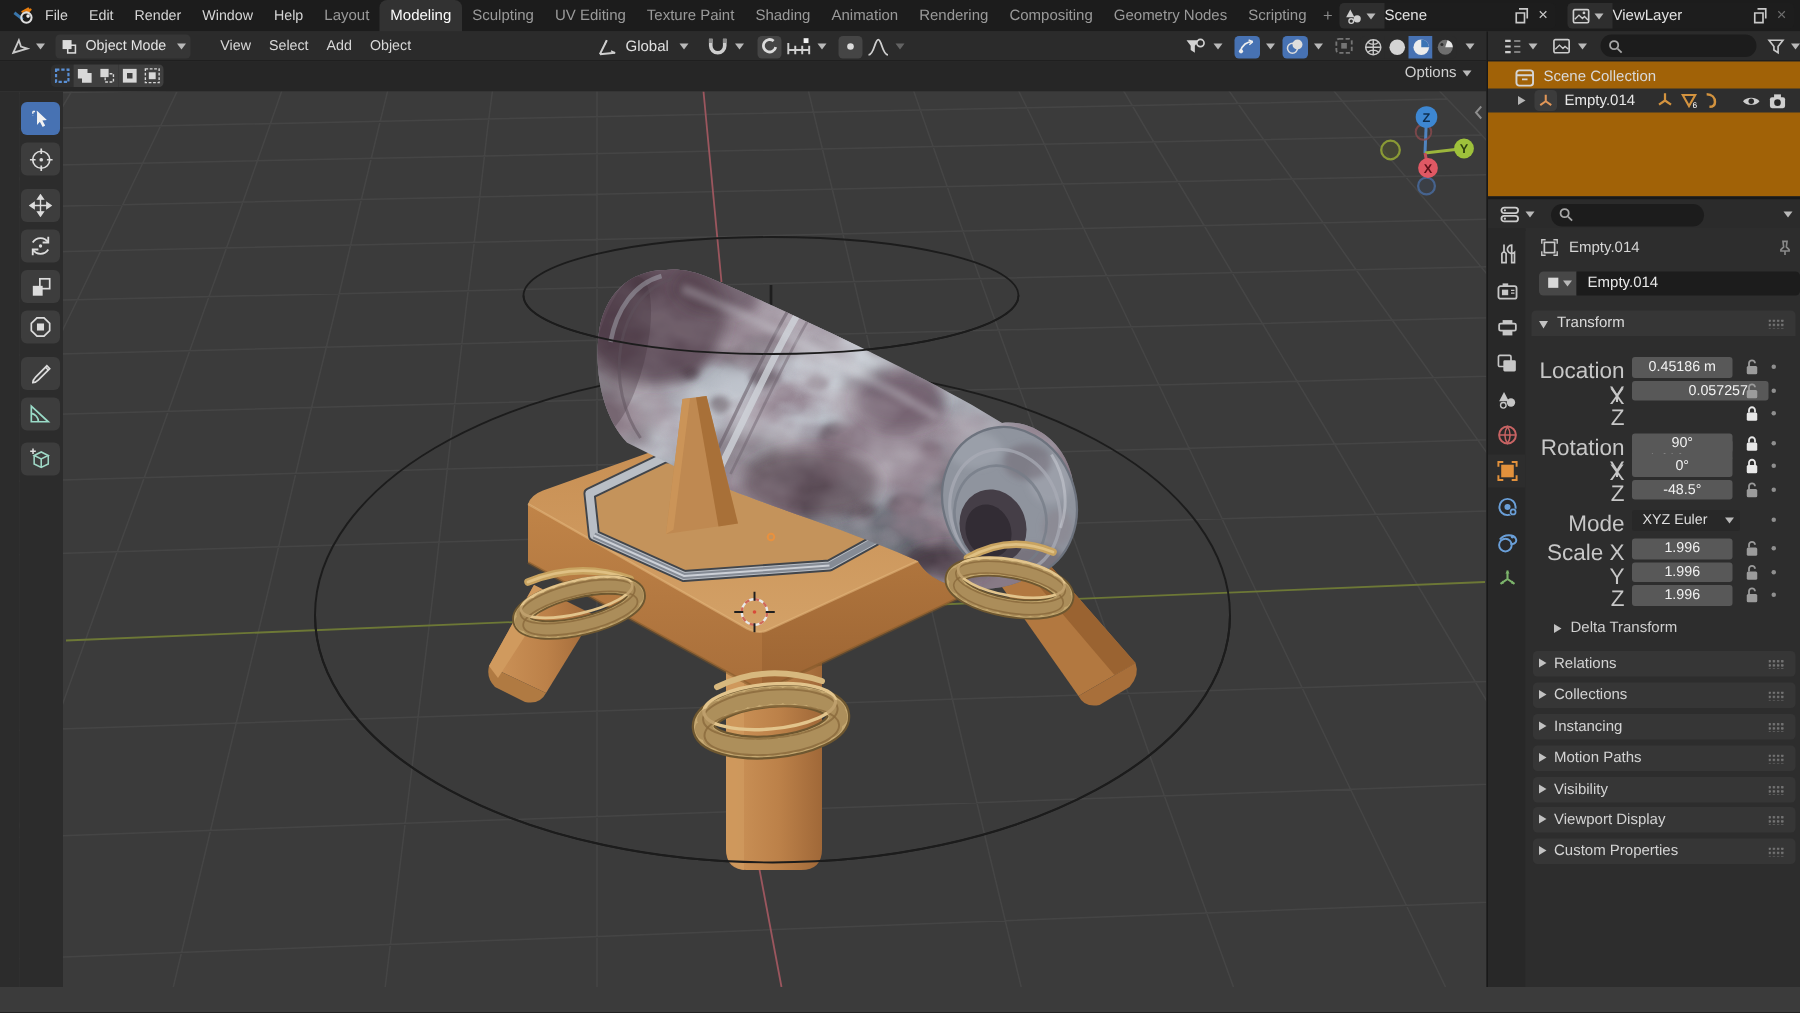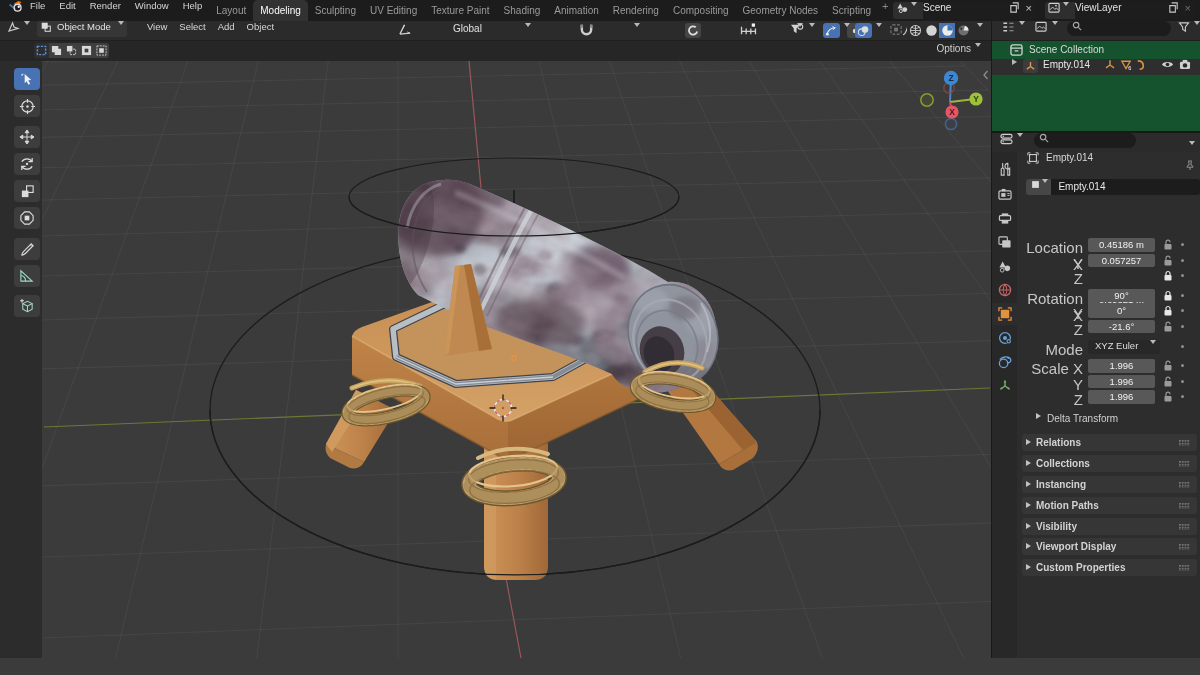--- a/index.html
+++ b/index.html
@@ -1,24 +1,24 @@
 <!DOCTYPE html>
 <html><head><meta charset="utf-8">
 <style>
   html,body{margin:0;padding:0;background:#111;}
   #app{position:relative;width:1200px;height:675px;overflow:hidden;background:#3b3b3b;
        font-family:"Liberation Sans",sans-serif;-webkit-font-smoothing:antialiased;}
   .abs{position:absolute;}
-  .row{display:flex;align-items:flex-start;}
+  .row{display:flex;align-items:center;}
   .mtxt{color:#d5d5d5;font-size:9.5px;}
   .tab{color:#9a9a9a;font-size:10px;padding:0 7px;line-height:21px;}
   .tab.active{background:#323232;color:#fcfcfc;border-radius:5px 5px 0 0;}
   .hdrtxt{color:#d8d8d8;font-size:9.5px;margin:0 6px;}
   .caret{display:inline-block;width:0;height:0;border-left:3px solid transparent;border-right:3px solid transparent;border-top:4px solid #b9b9b9;margin-left:4px;vertical-align:1px;}
-  .phead{position:absolute;left:30px;right:3px;height:17px;background:#363636;border-radius:3px;color:#d3d3d3;font-size:10px;line-height:17px;padding-left:14px;font-weight:bold;}
+  .phead{position:absolute;left:30px;right:3px;height:17px;background:#363636;border-radius:3px;color:#d3d3d3;font-size:10px;line-height:17px;padding-left:14px;}
   .phead .grip{position:absolute;right:7px;top:6px;width:11px;height:6px;opacity:.4;
      background:radial-gradient(circle at 0.8px 0.8px,#d0d0d0 0.7px,transparent 1px) 0 0/2.8px 2.8px;}
   .phead .arr{position:absolute;left:4px;top:5px;width:0;height:0;border-top:3.5px solid transparent;border-bottom:3.5px solid transparent;border-left:5px solid #c2c2c2;}
   .lbl{position:absolute;color:#c7c7c7;font-size:15px;text-align:right;width:60px;}
   .val{position:absolute;left:1088px;width:67px;height:13.5px;background:#585858;border-radius:2px;color:#f1f1f1;font-size:9.5px;text-align:center;line-height:14px;}
   .lock{position:absolute;left:1163px;width:10px;height:12px;}
   .dot{position:absolute;left:1181px;width:3px;height:3px;border-radius:2px;background:#8f8f8f;}
 </style></head>
 <body>
 <div id="app">
@@ -89,21 +89,21 @@
           <rect x="6" y="6" width="6" height="6" fill="none" stroke="#dcdcdc" stroke-width="1.2"></rect>
         </svg>
       <span style="color:#e4e4e4;font-size:9.5px;margin:0 3px 0 5px;">Object Mode</span>
       <span class="caret"></span>
     </div>
     <span class="hdrtxt" style="margin-left:20px;">View</span>
     <span class="hdrtxt">Select</span>
     <span class="hdrtxt">Add</span>
     <span class="hdrtxt">Object</span>
 
-    <div class="abs row" style="left:398px;top:2px;height:16px;gap:36px;">
+    <div class="abs row" style="left:398px;top:2px;height:16px;">
       <svg width="14" height="13" viewBox="0 0 15 14">
           <path d="M2 12 7 2m-5 10 11-1" stroke="#cfcfcf" stroke-width="1.4" fill="none"></path>
           <path d="M7 2l-1.6 3.2M13 11l-3-1.4" stroke="#cfcfcf" fill="none"></path>
         </svg>
       <span style="color:#e0e0e0;font-size:10px;margin:0 3px 0 5px;">Global</span>
       <span class="caret"></span>
       <svg width="15" height="14" viewBox="0 0 16 15" style="margin-left:12px;">
           <path d="M3 2v5a5 5 0 0 0 10 0V2" fill="none" stroke="#cdcdcd" stroke-width="2.6"></path>
           <path d="M3 2v3m10-3v3" stroke="#8a8a8a" stroke-width="2.6"></path>
         </svg>
@@ -527,21 +527,21 @@
           <circle cx="4.5" cy="4.5" r="3" fill="none" stroke="#a8a8a8" stroke-width="1.3"></circle>
           <path d="M7 7l3 3" stroke="#a8a8a8" stroke-width="1.3"></path>
         </svg>
     </div>
     <svg width="12" height="12" viewBox="0 0 13 13" style="margin-left:7px;">
         <path d="M1.5 2h10L8 6.5V11L5 9V6.5z" fill="none" stroke="#c9c9c9" stroke-width="1.2"></path>
       </svg>
     <span class="caret"></span>
   </div>
 
-  <div class="abs" style="left:992px;top:41px;width:208px;height:90px;background:#14532d;">
+  <div class="abs" style="left:992px;top:41px;width:208px;height:90px;background:#a16207;">
     <div class="abs row" style="left:0;top:3px;width:208px;height:15px;">
       <svg width="13" height="12" viewBox="0 0 14 13" style="margin-left:18px;">
           <rect x="1" y="1" width="12" height="11" rx="2" fill="none" stroke="#d4d4d4" stroke-width="1.4"></rect>
           <path d="M1 4.5h12M5 7.5h4" stroke="#d4d4d4" stroke-width="1.4"></path>
         </svg>
       <span style="color:#d9d9d9;font-size:10px;margin-left:6px;">Scene Collection</span>
     </div>
     <div class="abs row" style="left:0;top:18px;width:208px;height:16px;background:#2e2e2e;">
       <span style="margin-left:20px;width:0;height:0;border-top:3.5px solid transparent;border-bottom:3.5px solid transparent;border-left:5px solid #b5b5b5;"></span>
       <div style="margin-left:6px;width:15px;height:14px;background:#3c3c3c;border-radius:3px;display:flex;align-items:center;justify-content:center;">
@@ -659,34 +659,40 @@
     <div class="row" style="height:19px;margin-top:1px;">
       <div class="row" style="margin-left:9px;width:26px;height:16px;background:#474747;border-radius:3px 0 0 3px;justify-content:center;">
         <svg width="11" height="11" viewBox="0 0 13 13">
             <rect x="2.5" y="2.5" width="8" height="8" fill="#d8d8d8"></rect>
           </svg>
         <span class="caret" style="margin-left:1px;"></span>
       </div>
       <div style="width:145px;height:16px;background:#1c1c1c;border-radius:0 3px 3px 0;color:#e8e8e8;font-size:10px;line-height:16px;padding-left:7px;">Empty.014</div>
     </div>
 
+    <div style="position:relative;margin-top:9px;height:18px;">
+      <div style="position:absolute;left:4px;right:3px;height:17px;background:#363636;border-radius:3px 3px 0 0;color:#dadada;font-size:10px;line-height:17px;padding-left:17px;box-sizing:border-box;">Transform
+        <span style="position:absolute;left:5px;top:7px;width:0;height:0;border-left:3.5px solid transparent;border-right:3.5px solid transparent;border-top:5px solid #c2c2c2;"></span>
+        <span class="grip" style="position:absolute;right:7px;top:6px;width:11px;height:6px;opacity:.4;background:radial-gradient(circle at 0.8px 0.8px,#d0d0d0 0.7px,transparent 1px) 0 0/2.8px 2.8px;"></span>
+      </div>
+    </div>
   </div>
 
   <div class="lbl" style="left:1023px;top:239px;">Location X</div>
     <div class="val" style="top:238px;">0.45186 m</div>
   <div class="lbl" style="left:1023px;top:254.5px;">Y</div>
-    <div class="val" style="top:253.5px;">0.057257</div>
+    <div class="val" style="top:253.5px;padding-left:24px;">0.057257</div>
   <div class="lbl" style="left:1023px;top:270px;">Z</div>
     <div class="val" style="top:269px;margin-top:24px;">0.69321 m</div>
   <div class="lbl" style="left:1023px;top:289.5px;">Rotation X</div>
     <div class="val" style="top:288.5px;">90°</div>
   <div class="lbl" style="left:1023px;top:305px;">Y</div>
     <div class="val" style="top:304px;">0°</div>
   <div class="lbl" style="left:1023px;top:320.5px;">Z</div>
-    <div class="val" style="top:319.5px;">-21.6°</div>
+    <div class="val" style="top:319.5px;">-48.5°</div>
   <div class="lbl" style="left:1023px;top:340.5px;">Mode</div>
   <div class="row" style="position:absolute;left:1088px;top:339.5px;width:72px;height:14px;background:#282828;border-radius:2px;">
     <span style="color:#dedede;font-size:9.5px;margin-left:7px;flex:1;">XYZ Euler</span>
       <span class="caret" style="margin-right:4px;"></span>
   </div>
   <div class="lbl" style="left:1023px;top:360px;">Scale X</div>
     <div class="val" style="top:359px;">1.996</div>
   <div class="lbl" style="left:1023px;top:375.5px;">Y</div>
     <div class="val" style="top:374.5px;">1.996</div>
   <div class="lbl" style="left:1023px;top:391px;">Z</div>

